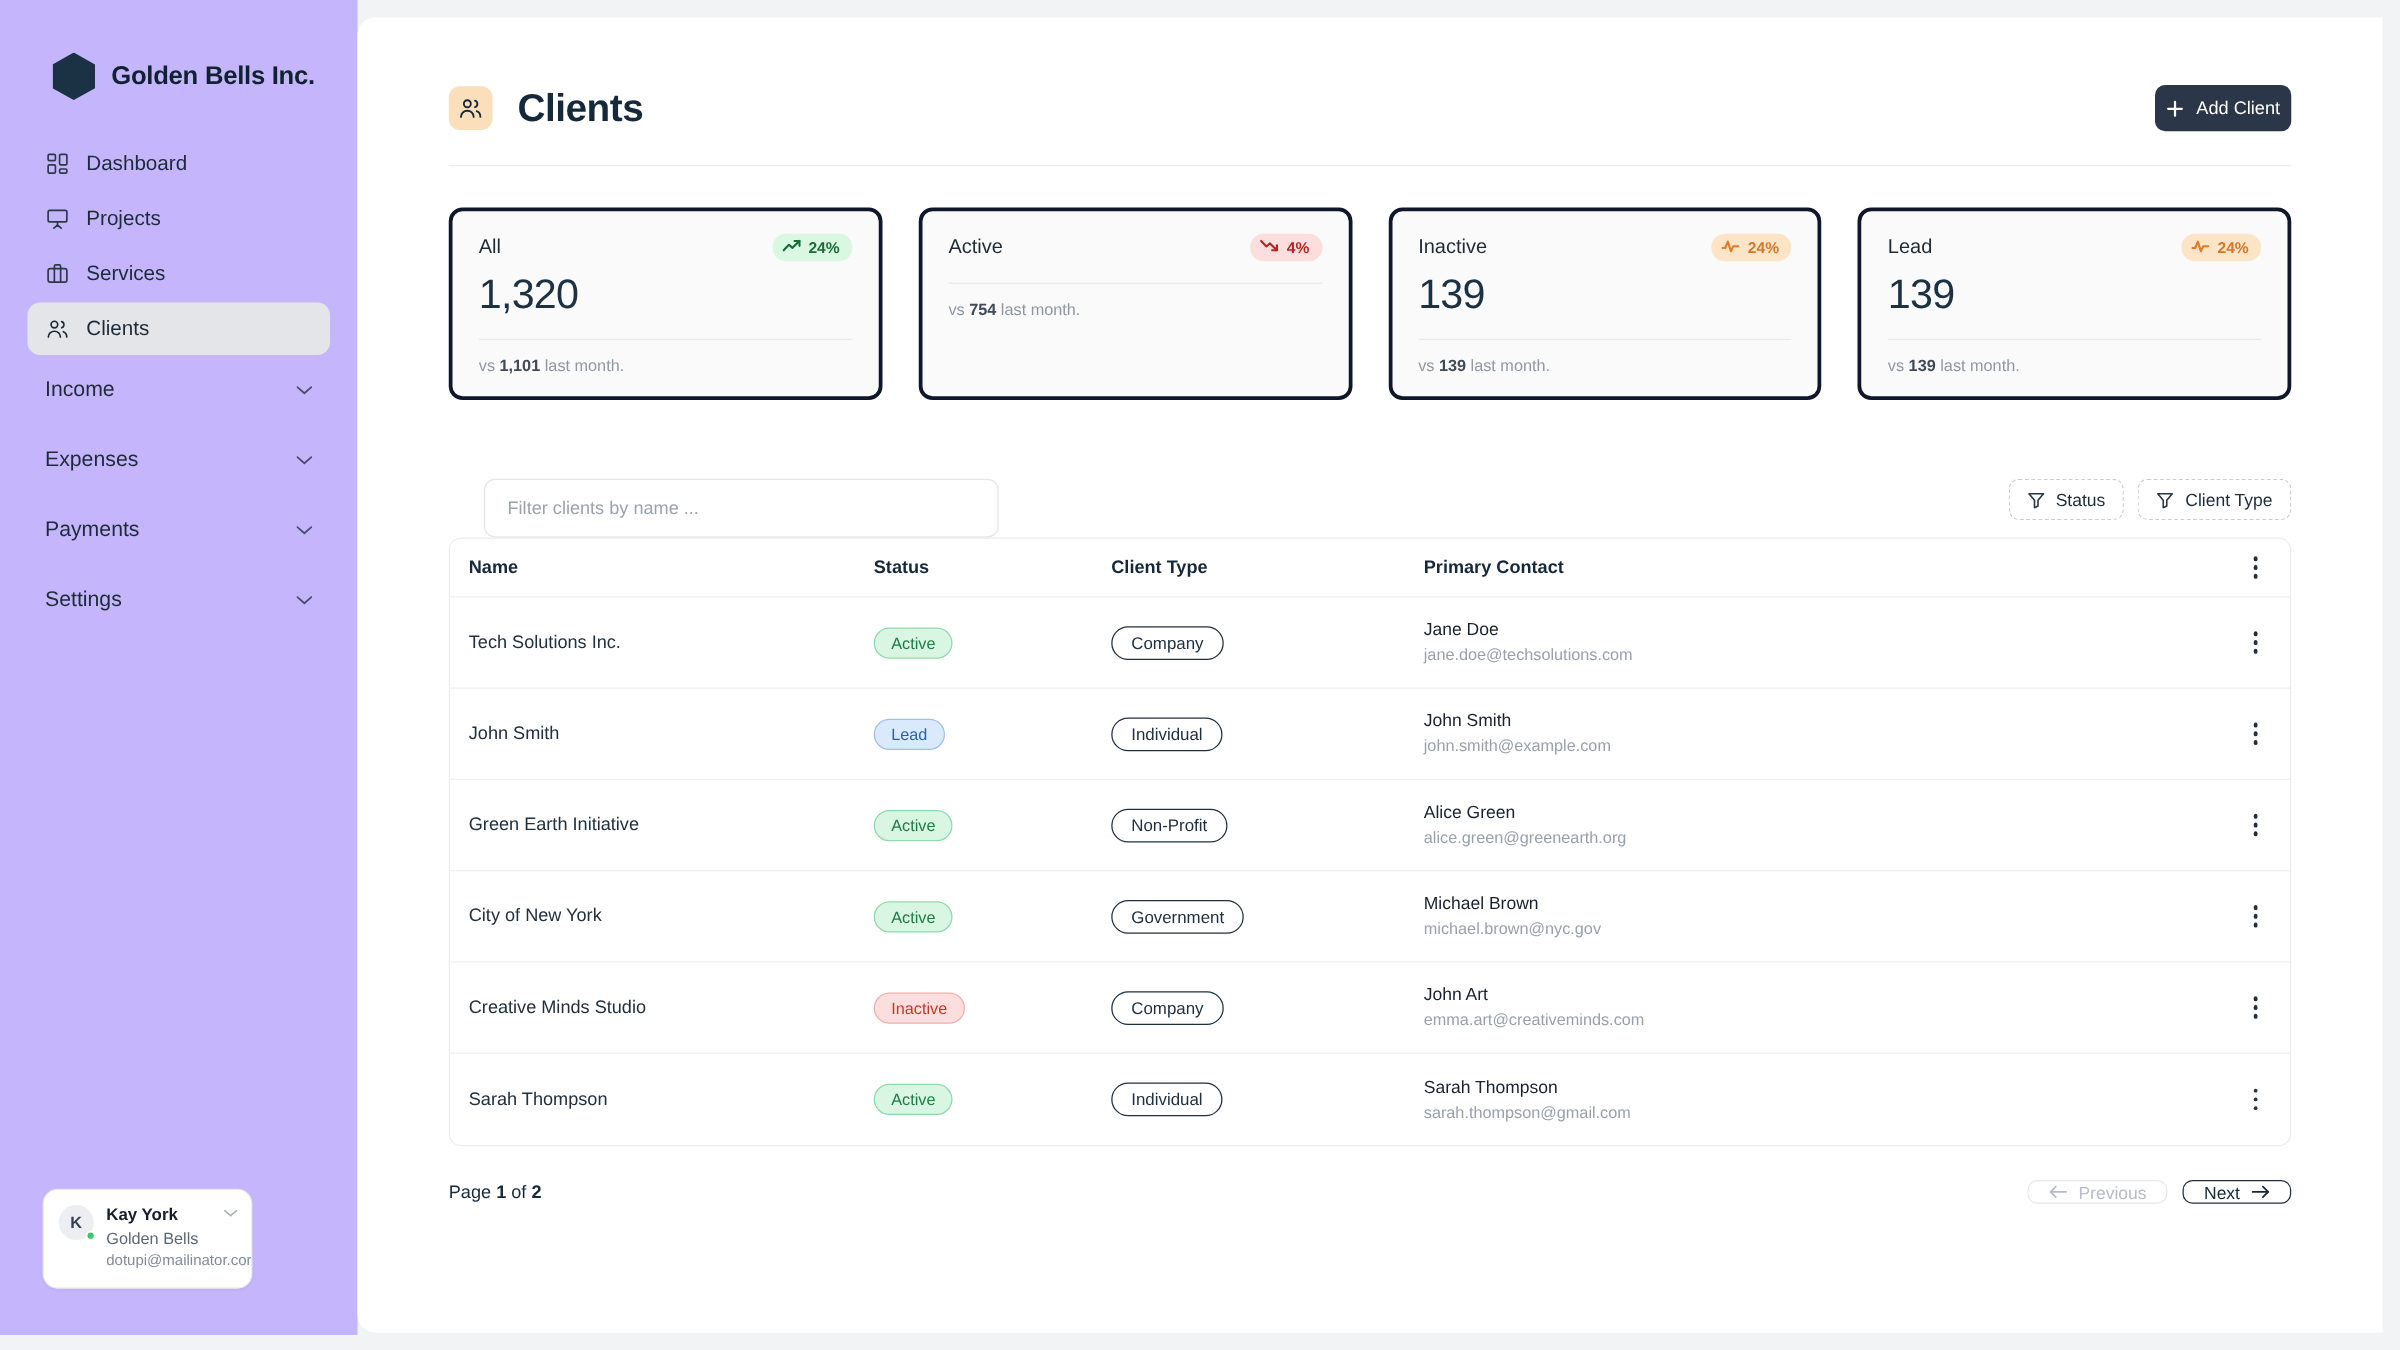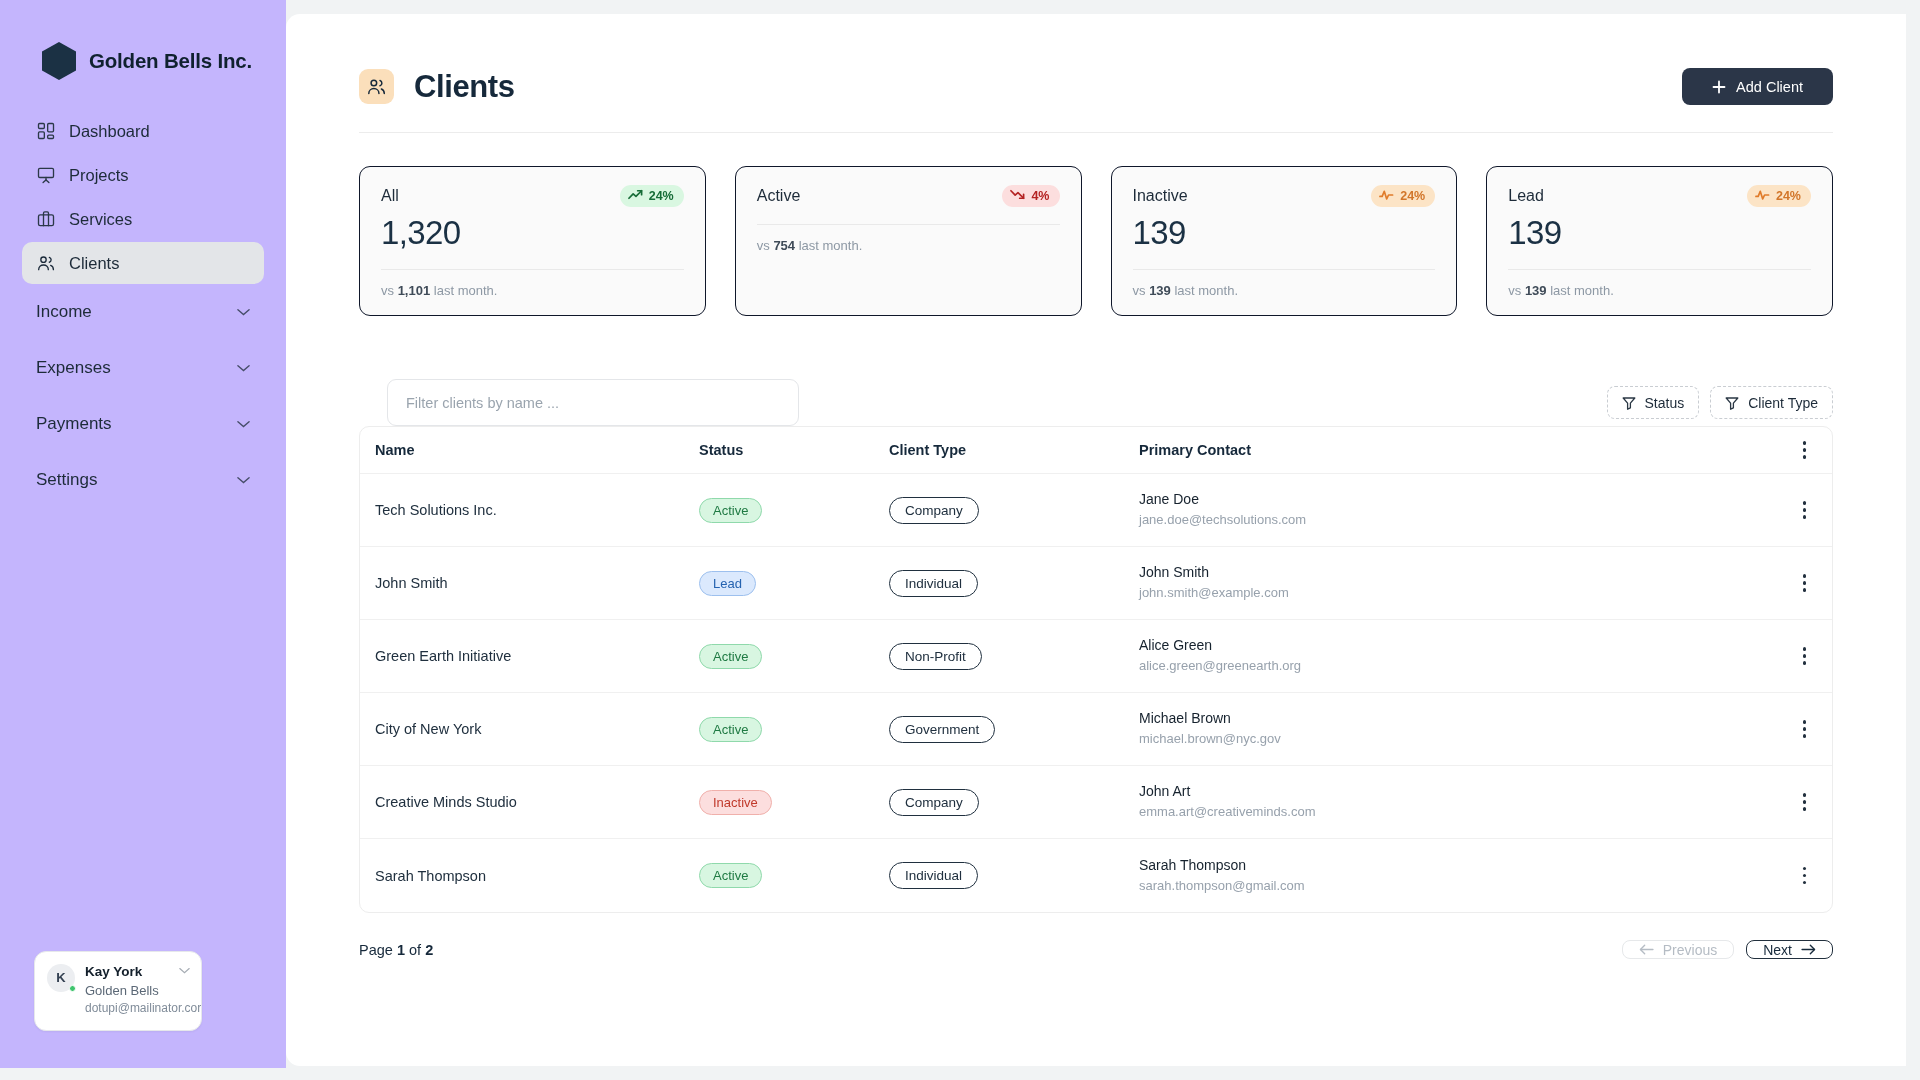--- a/index.html
+++ b/index.html
@@ -71,48 +71,48 @@
   .page-head { display:flex; align-items:center; justify-content:space-between; }
   .head-left { display:flex; align-items:center; gap:20px; }
   .head-ico {
     width:35px; height:35px; border-radius:9px; background:#fbdfbb;
     display:flex; align-items:center; justify-content:center;
   }
   .page-title { font-size:31px; font-weight:600; color:#16293b; letter-spacing:-.4px; }
   .btn-add {
     display:flex; align-items:center; gap:10px;
     background:#2b3648; color:#fff; border:none; border-radius:8px;
-    height:37px; padding:0 30px; font-size:14.5px; font-weight:500;
+    height:37px; padding:0 9px; font-size:14.5px; font-weight:500;
     font-family:inherit; cursor:pointer;
   }
   .head-rule { margin-top:27px; height:1px; background:#ececec; }
 
   
   .stats { display:flex; gap:29px; margin-top:33px; }
   .stat {
-    flex:1; background:#fafafa; border:1px solid #0f172a; border-radius:11px;
+    flex:1; background:#fafafa; border:3px solid #0f172a; border-radius:11px;
     padding:18px 21px 17px 21px;
   }
   .stat-top { display:flex; align-items:center; justify-content:space-between; }
   .stat-label { font-size:16px; color:#1d2b39; }
   .pill {
     display:flex; align-items:flex-start; gap:6px;
     border-radius:999px; padding:4px 10px 4px 8px; font-size:12.5px; font-weight:600;
   }
   .pill.up   { background:#d9f7e1; color:#166c37; }
   .pill.down { background:#fcdede; color:#b42323; }
   .pill.flat { background:#fce4c6; color:#d2762a; }
   .stat-value { font-size:33px; font-weight:500; color:#1b3144; letter-spacing:-.6px; margin-top:7px; }
   .stat-rule { height:1px; background:#e9e9e9; margin:17px 0 13px; }
   .stat-foot { font-size:13px; color:#8d98a4; }
   .stat-foot b { color:#3f4b58; font-weight:700; }
 
   
   .filters {
-    display:flex; align-items:center; justify-content:space-between;
+    display:flex; justify-content:space-between;
     margin-top:63px;
     padding-left:28px;
   }
   .search {
     width:412px; height:47px; border:1px solid #e4e6e9; border-radius:9px;
     padding:0 18px; font-size:14.5px; color:#1b2a3a; background:#fff;
     font-family:inherit; outline:none;
   }
   .search::placeholder { color:#9aa4ae; }
   .filter-group { display:flex; gap:11px; }

